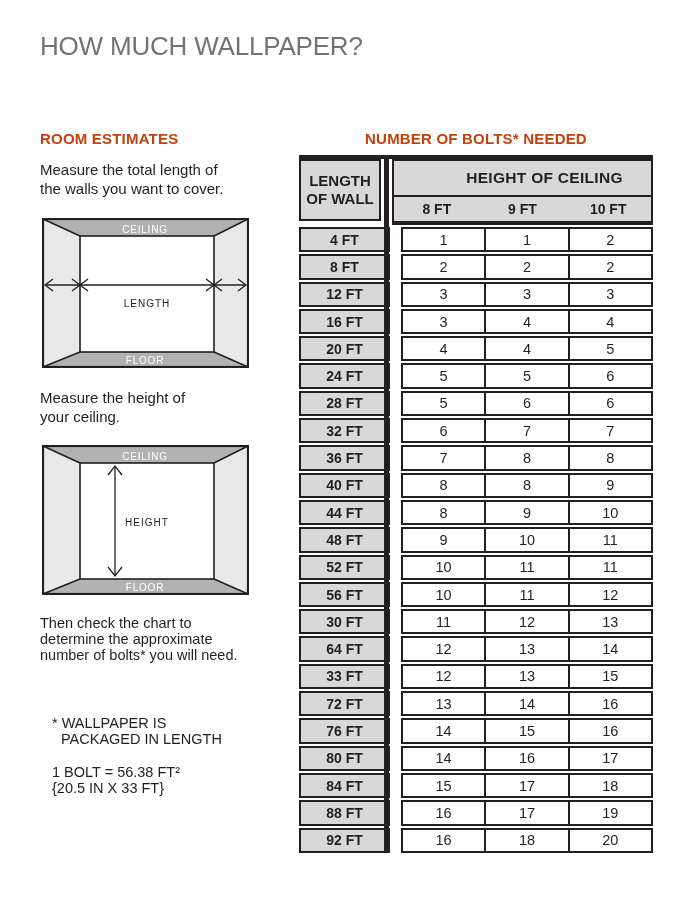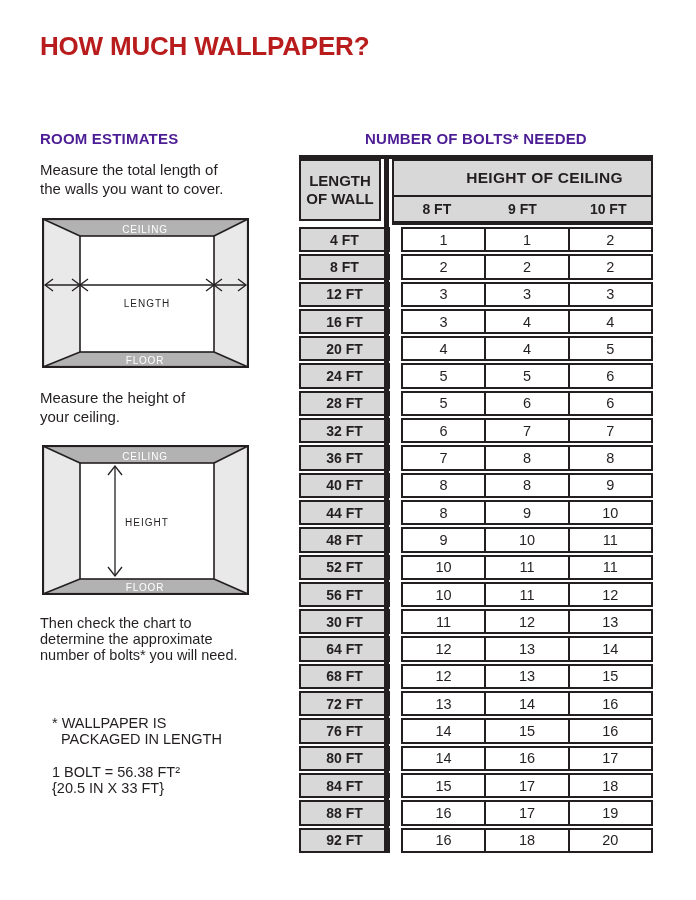--- a/index.html
+++ b/index.html
@@ -2,24 +2,24 @@
 <html><head>
 <meta charset="utf-8">
 <style>
   html,body { margin:0; padding:0; background:#ffffff; }
   .page {
     position:relative; width:696px; height:900px; background:#ffffff;
     font-family:"Liberation Sans","DejaVu Sans",sans-serif; color:#231F20; overflow:hidden;
   }
   .page-title {
     position:absolute; left:40px; top:31px;
-    font-size:26px; font-weight:bold; color:#b91c1c; letter-spacing:-0.2px; white-space:nowrap;
+    font-size:26px; font-weight:normal; color:#737373; letter-spacing:-0.2px; white-space:nowrap;
   }
   .sec-head {
-    position:absolute; top:130px; font-size:15px; font-weight:bold; color:#4c1d95;
+    position:absolute; top:130px; font-size:15px; font-weight:bold; color:#c2410c;
     letter-spacing:0.2px; white-space:nowrap;
   }
   .sec-head.room { left:40px; }
   .sec-head.bolts { left:299px; width:354px; text-align:center; }
   .para { position:absolute; left:40px; font-size:15px; line-height:19px; }
   .para.p1 { top:160px; }
   .para.p2 { top:388px; }
   .para.p3 { top:615px; font-size:14.5px; line-height:16.2px; }
   .boldnote { position:absolute; left:40px; font-weight:normal; font-size:14.5px; line-height:15.8px;margin-left:12px; }
   .boldnote.n1 { top:716px; }
@@ -295,21 +295,21 @@
         </div>
         <div class="drow">
           <div class="lcell">64 FT</div>
           <div class="dgroup">
             <div class="dcell">12</div>
             <div class="dcell">13</div>
             <div class="dcell">14</div>
           </div>
         </div>
         <div class="drow">
-          <div class="lcell">68 FT</div>
+          <div class="lcell">33 FT</div>
           <div class="dgroup">
             <div class="dcell">12</div>
             <div class="dcell">13</div>
             <div class="dcell">15</div>
           </div>
         </div>
         <div class="drow">
           <div class="lcell">72 FT</div>
           <div class="dgroup">
             <div class="dcell">13</div>

